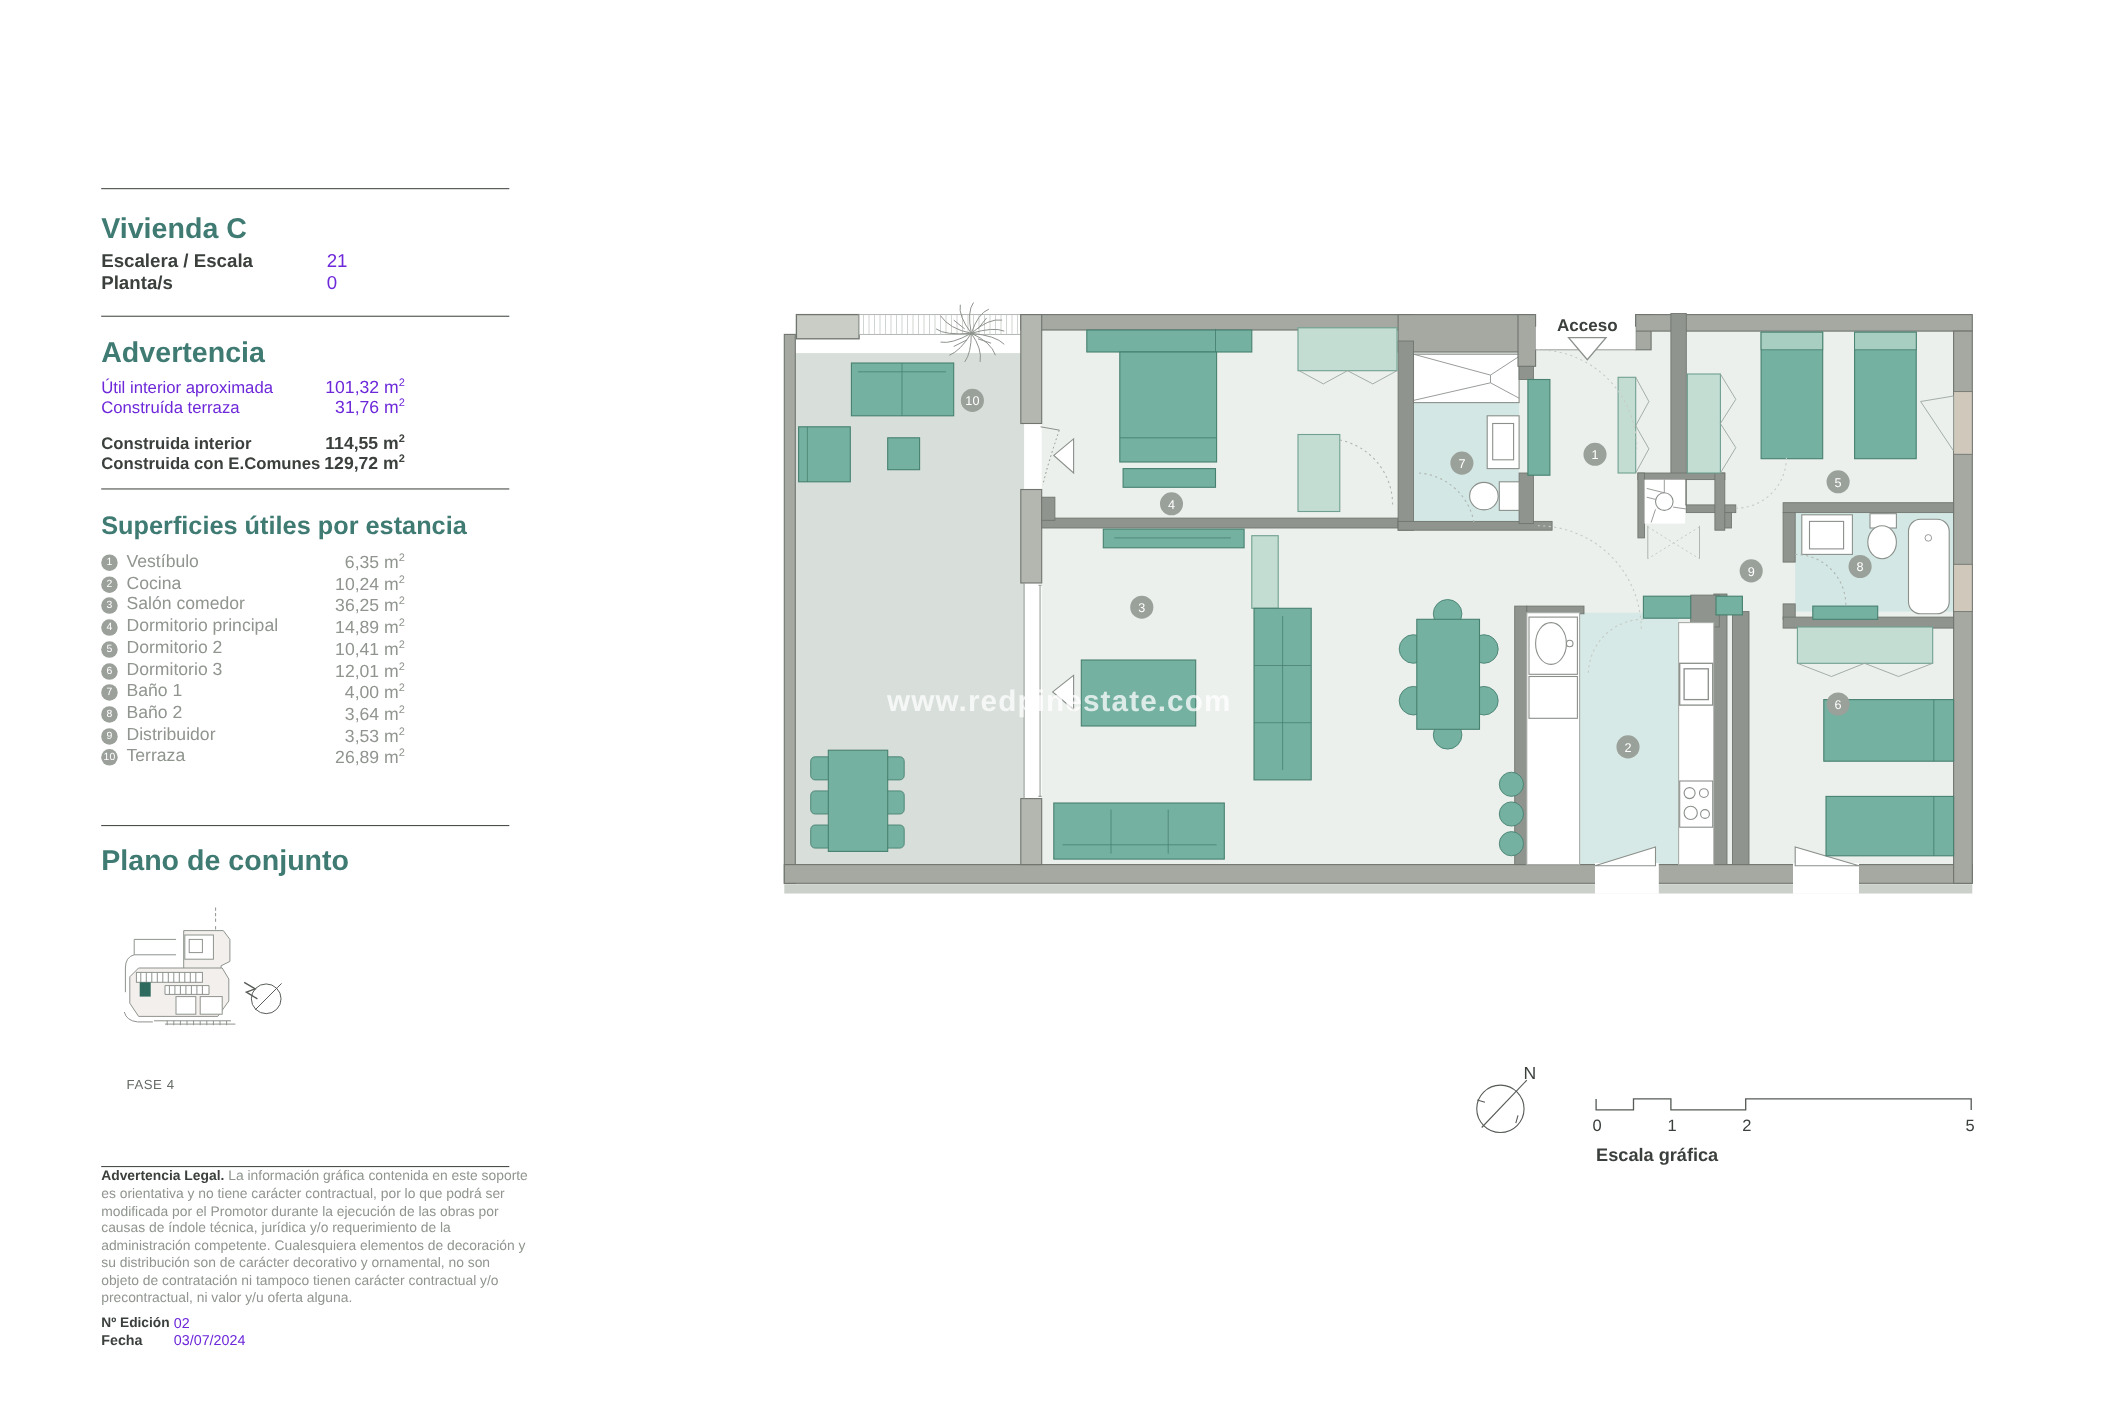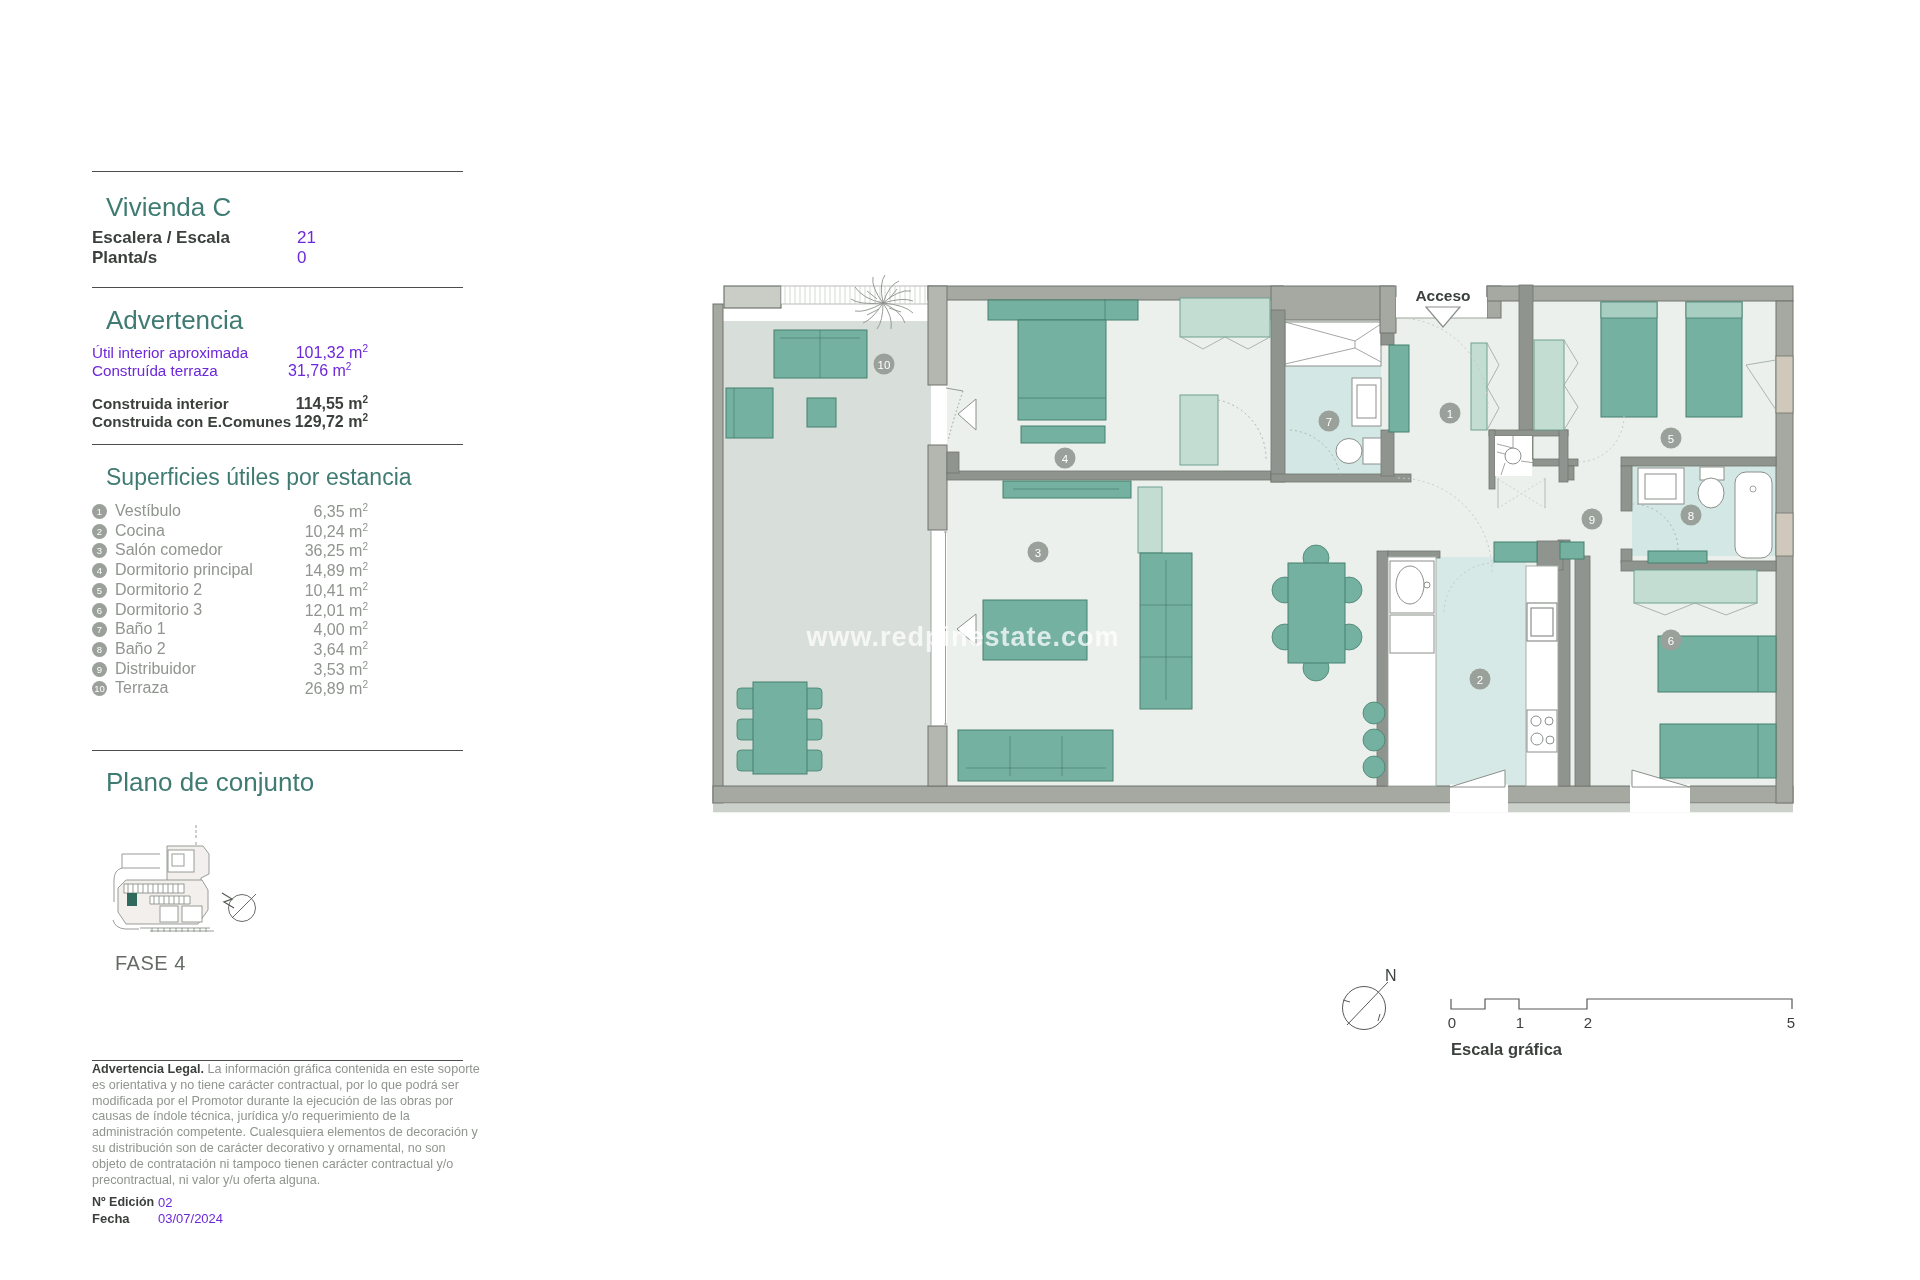--- a/index.html
+++ b/index.html
@@ -1,19 +1,19 @@
 <!DOCTYPE html>
 <html><head>
 <meta charset="utf-8">
 <style>
   html,body{margin:0;padding:0;}
   body{width:1920px;height:1280px;background:#ffffff;position:relative;overflow:hidden;
        font-family:"Liberation Sans", sans-serif;}
   .abs{position:absolute;}
-  .teal{color:#3f7b72;font-weight:normal;margin-left:14px;}
+  .teal{color:#3f7b72;font-weight:bold;}
   .dark{color:#3b403c;font-weight:bold;}
   .gray{color:#6d28d9;}
   .rule{position:absolute;left:92px;width:371px;border-top:1.6px solid #4a4f4a;}
   .row{position:absolute;left:92px;width:276px;height:19.7px;}
   .row .lbl{position:absolute;left:23px;top:1px;font-size:16px;color:#90958f;white-space:nowrap;}
   .row .val{position:absolute;right:0;top:1px;font-size:16px;color:#90958f;text-align:right;white-space:nowrap;}
   .badge{position:absolute;left:0;top:3px;width:15px;height:15px;border-radius:50%;background:#9ba09b;
          color:#fff;font-size:9.5px;font-weight:normal;text-align:center;line-height:15px;}
   sup{font-size:10px;}
 </style>
@@ -31,21 +31,21 @@
 <div class="abs gray" style="left:297px;top:248px;font-size:17px;">0</div>
 
 <div class="rule" style="top:287px;"></div>
 
 <div class="abs teal" style="left:92px;top:305px;font-size:26px;">Advertencia</div>
 
 <div class="abs gray" style="left:92px;top:344px;font-size:15.2px;">Útil interior aproximada</div>
 <div class="abs gray" style="left:288px;top:343px;font-size:16px;width:80px;text-align:right;">101,32 m<sup>2</sup></div>
 
 <div class="abs gray" style="left:92px;top:362px;font-size:15.2px;text-align:right;">Construída terraza</div>
-<div class="abs gray" style="left:288px;top:361px;font-size:16px;width:80px;text-align:left;">31,76 m<sup>2</sup></div>
+<div class="abs gray" style="left:288px;top:361px;font-size:16px;width:80px;text-align:right;">31,76 m<sup>2</sup></div>
 
 <div class="abs dark" style="left:92px;top:395px;font-size:15.2px;">Construida interior</div>
 <div class="abs dark" style="left:288px;top:394px;font-size:16px;width:80px;text-align:right;">114,55 m<sup>2</sup></div>
 
 <div class="abs dark" style="left:92px;top:413px;font-size:15.2px;">Construida con E.Comunes</div>
 <div class="abs dark" style="left:288px;top:412px;font-size:16px;width:80px;text-align:right;">129,72 m<sup>2</sup></div>
 
 <div class="rule" style="top:444px;"></div>
 
 <div class="abs teal" style="left:92px;top:464px;font-size:23px;">Superficies útiles por estancia</div>
@@ -98,21 +98,21 @@
 <div class="row" style="top:678.3px;">
     <div class="badge">10</div>
     <div class="lbl">Terraza</div>
     <div class="val">26,89 m<sup>2</sup></div>
   </div>
 
 <div class="rule" style="top:750px;"></div>
 
 <div class="abs teal" style="left:92px;top:767px;font-size:26px;">Plano de conjunto</div>
 
-<div class="abs" style="left:115px;top:952px;font-size:20px;color:#666b66;letter-spacing:0.5px;">FASE 4</div>
+<div class="abs" style="left:115px;top:979px;font-size:12px;color:#666b66;letter-spacing:0.5px;">FASE 4</div>
 
 <div class="rule" style="top:1060px;border-top-width:1.2px;"></div>
 
 <div class="abs" style="left:92px;top:1062px;width:420px;font-size:12.6px;line-height:15.8px;color:#90958f;white-space:nowrap;">
 <b style="color:#3b403c;">Advertencia Legal.</b> La información gráfica contenida en este soporte<br>
 es orientativa y no tiene carácter contractual, por lo que podrá ser<br>
 modificada por el Promotor durante la ejecución de las obras por<br>
 causas de índole técnica, jurídica y/o requerimiento de la<br>
 administración competente. Cualesquiera elementos de decoración y<br>
 su distribución son de carácter decorativo y ornamental, no son<br>

